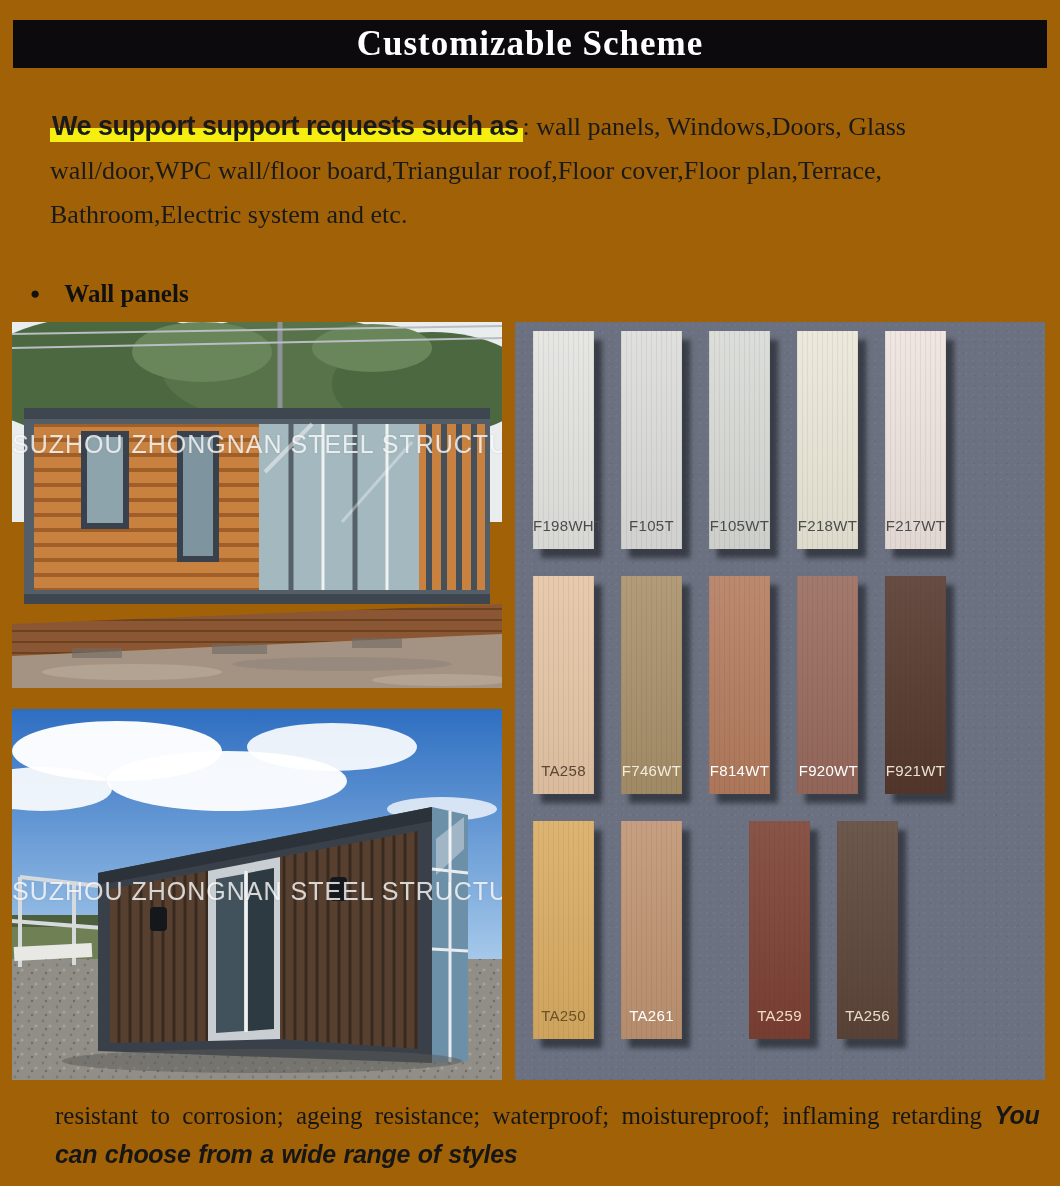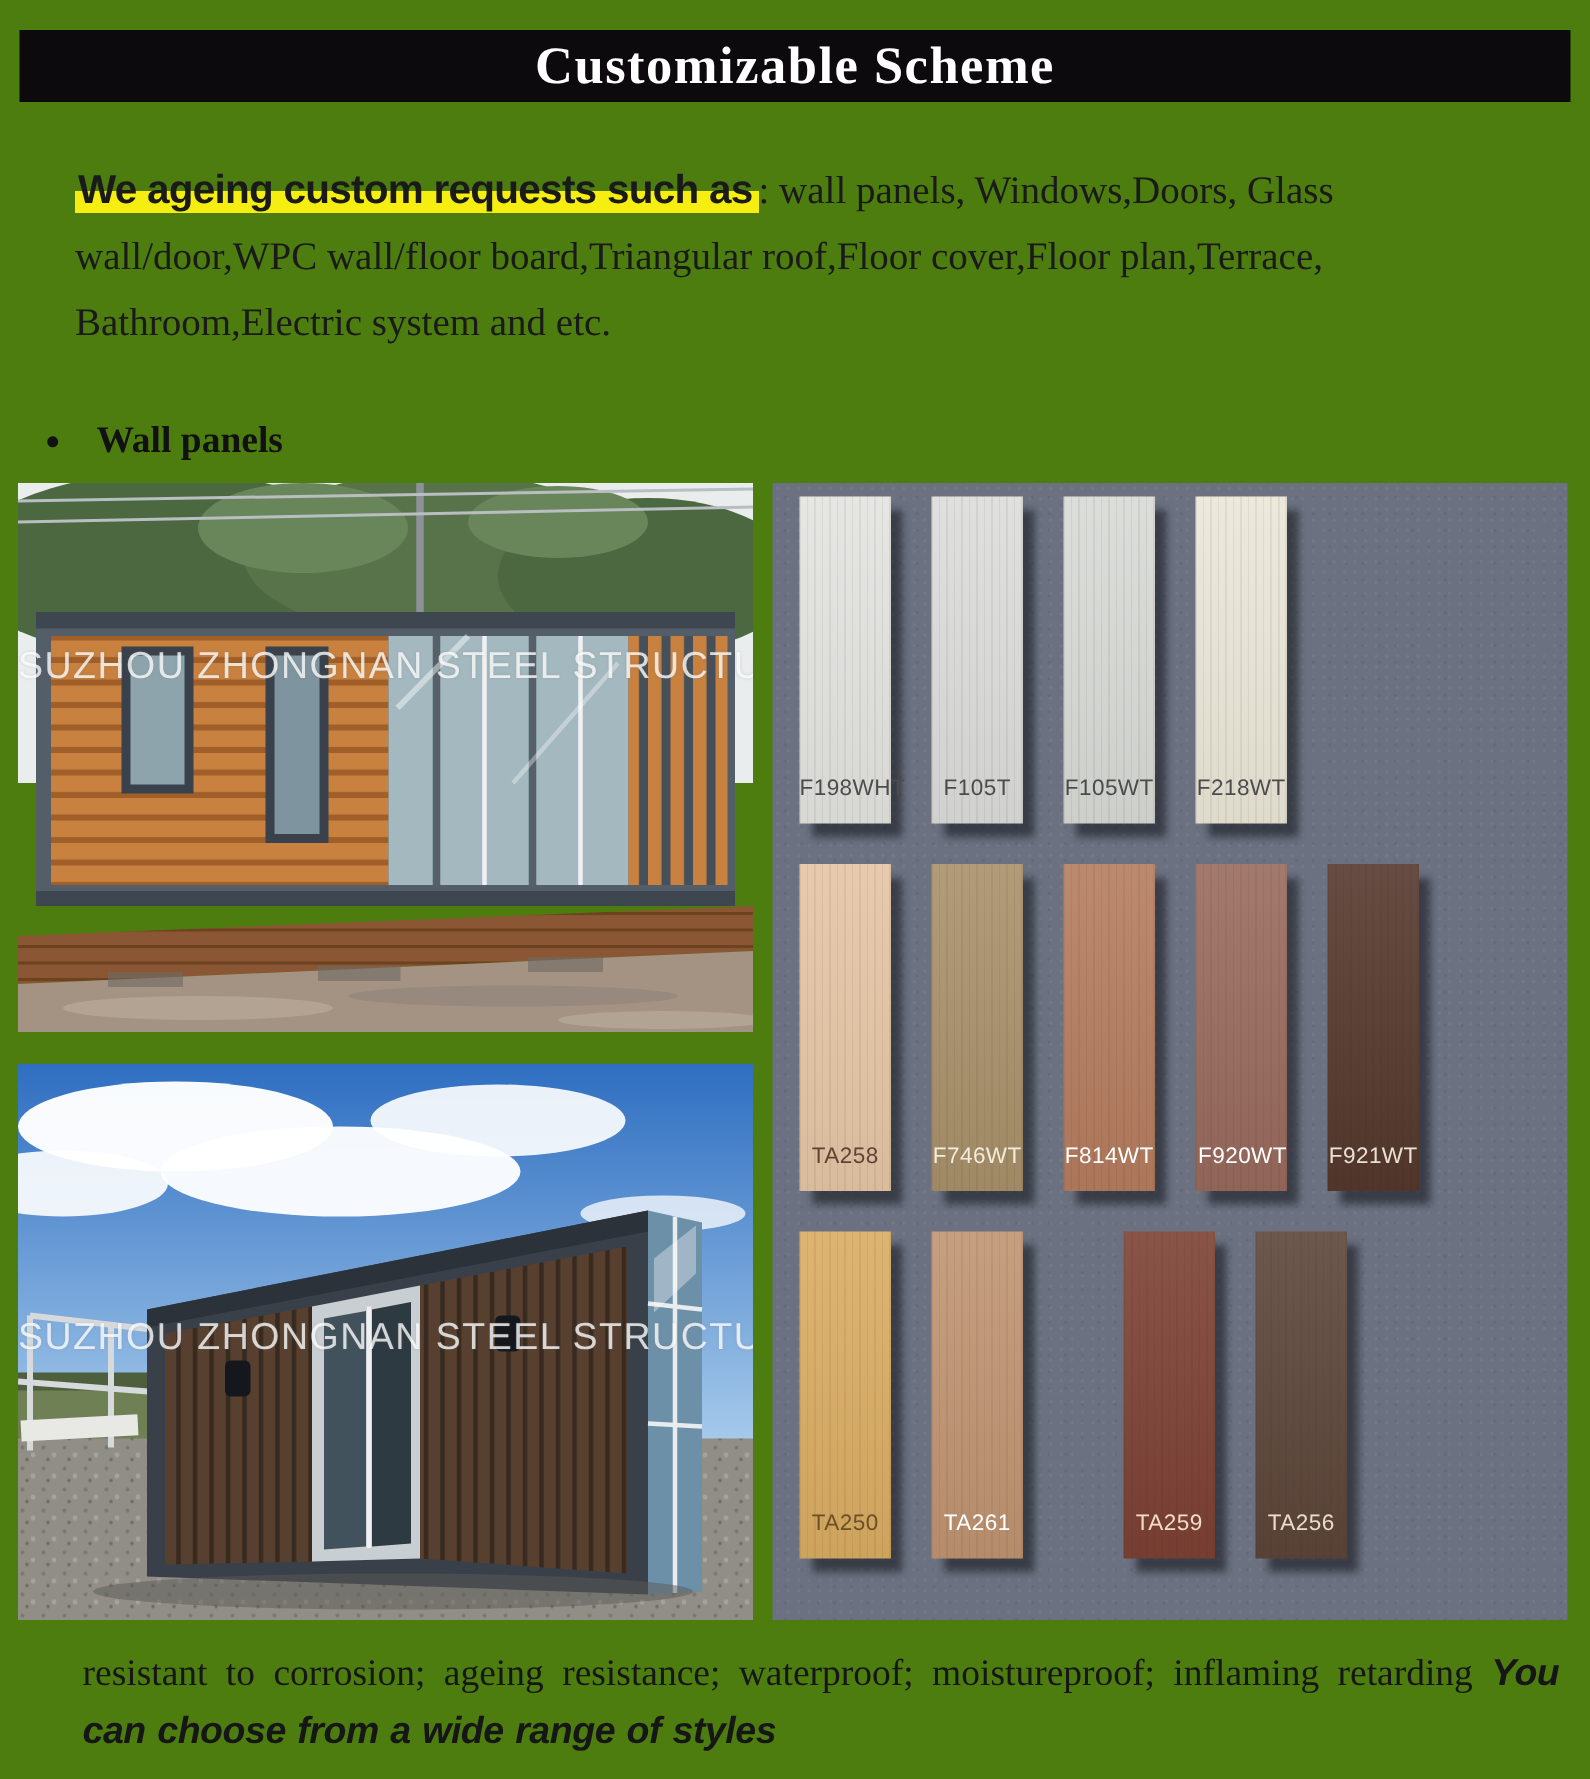--- a/index.html
+++ b/index.html
@@ -1,17 +1,17 @@
 <!DOCTYPE html>
 <html><head>
 <meta charset="utf-8">
 <style>
   * { margin:0; padding:0; box-sizing:border-box; }
   body { width:1060px; height:1186px; background:#ffffff; font-family:"Liberation Serif", serif; position:relative; overflow:hidden; }
-  .page { position:relative; width:1060px; height:1186px; background:#4d7c0f; }
+  .page { position:relative; width:1060px; height:1186px; background:#a16207; }
 
   
   .banner { position:absolute; left:13px; top:20px; width:1034px; height:48px;
     display:flex; align-items:center; justify-content:center; }
   .banner .title { color:#fff; font-family:"Liberation Serif", serif; font-weight:bold;
     font-size:35px; letter-spacing:1px; }
 
   
   .intro { position:absolute; left:50px; top:104px; width:960px;
     font-size:26px; line-height:44px; color:#1a1a1a; }
@@ -61,21 +61,21 @@
 </style>
 </head>
 <body>
 
 <div class="page">
 
   <div class="banner" style="background: rgb(12, 10, 13);">
     <span class="title" style="color: rgb(255, 255, 255);">Customizable Scheme</span>
   </div>
 
-  <p class="intro"><span class="hl" style="background-image: linear-gradient(transparent 52%, rgb(246, 238, 17) 52%, rgb(246, 238, 17) 97%, transparent 97%);">We ageing custom requests such as</span><span class="rest">: wall panels, Windows,Doors, Glass wall/door,WPC wall/floor board,Triangular roof,Floor cover,Floor plan,Terrace, Bathroom,Electric system and etc.</span></p>
+  <p class="intro"><span class="hl" style="background-image: linear-gradient(transparent 52%, rgb(246, 238, 17) 52%, rgb(246, 238, 17) 97%, transparent 97%);">We support support requests such as</span><span class="rest">: wall panels, Windows,Doors, Glass wall/door,WPC wall/floor board,Triangular roof,Floor cover,Floor plan,Terrace, Bathroom,Electric system and etc.</span></p>
 
   <div class="bullet-row">
     <span class="dot">●</span>
     <span class="label">Wall panels</span>
   </div>
 
   <div class="content">
 
     <div class="photos">
 
@@ -206,20 +206,23 @@
           </div>
         <div class="sw" style="background-color: rgb(220, 221, 218);">
             <span class="code" style="color: rgb(76, 76, 76);">F105T</span>
           </div>
         <div class="sw" style="background-color: rgb(216, 218, 214);">
             <span class="code" style="color: rgb(76, 76, 76);">F105WT</span>
           </div>
         <div class="sw" style="background-color: rgb(234, 231, 216);">
             <span class="code" style="color: rgb(76, 76, 76);">F218WT</span>
           </div>
+        <div class="sw" style="background-color: rgb(238, 227, 222);">
+            <span class="code" style="color: rgb(76, 76, 76);">F217WT</span>
+          </div>
       </div>
       <div class="srow">
         <div class="sw" style="background-color: rgb(229, 197, 165);">
             <span class="code" style="color: rgb(92, 69, 52);">TA258</span>
           </div>
         <div class="sw" style="background-color: rgb(168, 144, 106);">
             <span class="code" style="color: rgb(243, 236, 219);">F746WT</span>
           </div>
         <div class="sw" style="background-color: rgb(180, 124, 94);">
             <span class="code" style="color: rgb(255, 255, 255);">F814WT</span>

